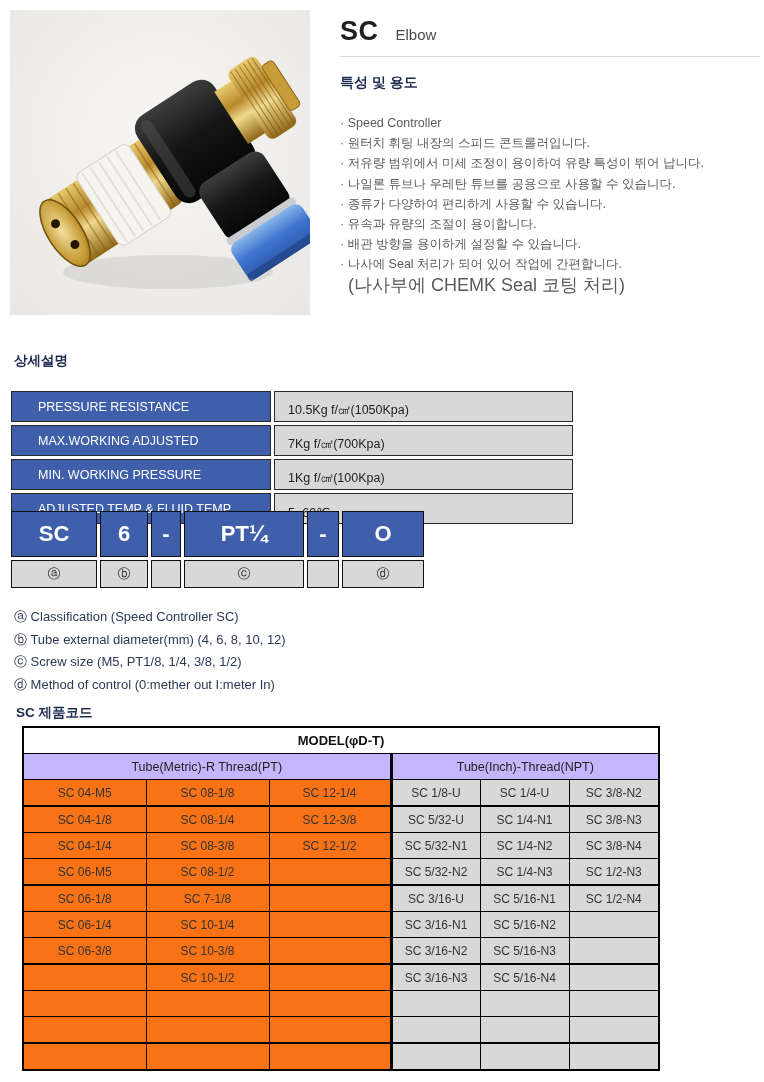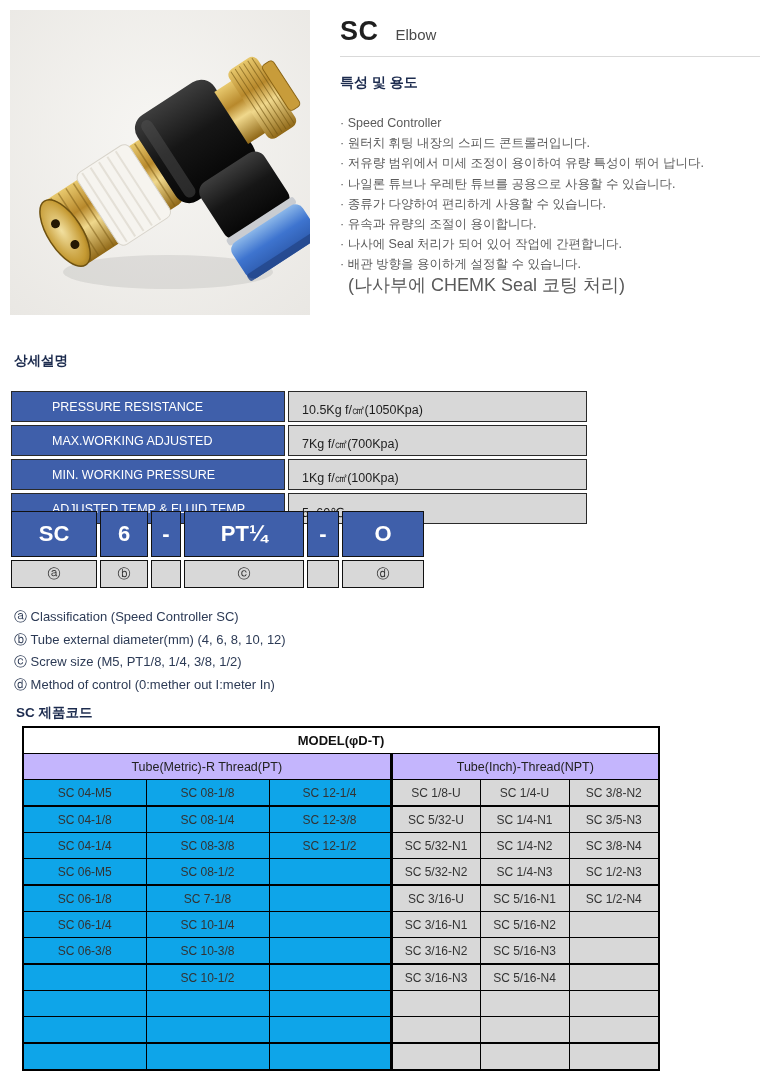--- a/index.html
+++ b/index.html
@@ -21,40 +21,40 @@
   .footnote{font-size:18px;color:#5a5a5a;line-height:20.2px;padding-left:8px;}
 
   
   .sec-heading{position:absolute;margin:0;font-size:13.5px;font-weight:bold;color:#1c2b4e;}
   #specs-heading{left:14px;top:352px;text-align:right;}
   #product-heading{left:16px;top:704px;}
 
   
   #spec-table{position:absolute;left:8px;top:388px;border-collapse:separate;border-spacing:3px;}
   #spec-table td{border:1px solid #2a2a2a;height:21px;}
-  .spec-label{width:232px;background:#3f5faa;color:#fff;font-size:12.5px;padding:0 0 0 40px;}
+  .spec-label{width:232px;background:#3f5faa;color:#fff;font-size:12.5px;padding:0 0 0 26px;}
   .spec-value{width:284px;background:#d8d8d8;color:#1d1d1d;font-size:12.5px;padding:8px 0 0 13px;}
 
   
   #model-table{position:absolute;left:8px;top:508px;border-collapse:separate;border-spacing:3px;text-align:center;}
   #model-table td{border:1px solid #111;}
   .code-seg{background:#3f5faa;color:#fff;font-size:22px;font-weight:bold;height:42px;}
   .code-label{background:#d8d8d8;color:#333;font-size:13px;height:24px;}
 
   
   #notes{position:absolute;left:14px;top:606px;font-size:13px;color:#2c3a55;line-height:22.5px;}
 
   
   #product-table{position:absolute;left:22px;top:726px;width:636px;border-collapse:collapse;
                  table-layout:fixed;font-size:12px;color:#333;border:2px solid #000;}
   #product-table th,#product-table td{border:1px solid #000;height:25px;text-align:center;padding:0;overflow:hidden;}
   .pt-title{font-weight:bold;font-size:13px;background:#fff;color:#111;}
   .pt-group{font-weight:normal;font-size:12.5px;background:#c4b5fd;color:#222;}
   .vthick{border-right:3px solid #000 !important;}
-  #product-table td.metric{background:#0ea5e9;}
+  #product-table td.metric{background:#f97316;}
   #product-table td.inch{background:#d8d8d8;}
   #product-table tr.thick th,#product-table tr.thick td{border-bottom:2px solid #000;}
 </style>
 </head>
 <body>
 
 <div class="page">
 
   <div class="photo">
     <svg width="300" height="305" viewBox="0 0 300 305" xmlns="http://www.w3.org/2000/svg">
@@ -140,22 +140,22 @@
     </div>
     <div class="divider"></div>
     <h3 class="feat-head">특성 및 용도</h3>
     <ul id="features">
         <li>Speed Controller</li>
         <li>원터치 휘팅 내장의 스피드 콘트롤러입니다.</li>
         <li>저유량 범위에서 미세 조정이 용이하여 유량 특성이 뛰어 납니다.</li>
         <li>나일론 튜브나 우레탄 튜브를 공용으로 사용할 수 있습니다.</li>
         <li>종류가 다양하여 편리하게 사용할 수 있습니다.</li>
         <li>유속과 유량의 조절이 용이합니다.</li>
+        <li>배관 방향을 용이하게 설정할 수 있습니다.</li>
         <li>나사에 Seal 처리가 되어 있어 작업에 간편합니다.</li>
-        <li>배관 방향을 용이하게 설정할 수 있습니다.</li>
       </ul>
     <div class="footnote">(나사부에 CHEMK Seal 코팅 처리)</div>
   </div>
 
   <h3 class="sec-heading" id="specs-heading">상세설명</h3>
   <table id="spec-table">
       <tbody id="spec-body">
         <tr>
           <td class="spec-label">PRESSURE RESISTANCE</td>
           <td class="spec-value">10.5Kg f/㎠(1050Kpa)</td>
@@ -237,21 +237,21 @@
           <td class="inch">SC 1/8-U</td>
           <td class="inch">SC 1/4-U</td>
           <td class="inch">SC 3/8-N2</td>
         </tr>
         <tr>
           <td class="metric">SC 04-1/8</td>
           <td class="metric">SC 08-1/4</td>
           <td class="metric vthick">SC 12-3/8</td>
           <td class="inch">SC 5/32-U</td>
           <td class="inch">SC 1/4-N1</td>
-          <td class="inch">SC 3/5-N3</td>
+          <td class="inch">SC 3/8-N3</td>
         </tr>
         <tr>
           <td class="metric">SC 04-1/4</td>
           <td class="metric">SC 08-3/8</td>
           <td class="metric vthick">SC 12-1/2</td>
           <td class="inch">SC 5/32-N1</td>
           <td class="inch">SC 1/4-N2</td>
           <td class="inch">SC 3/8-N4</td>
         </tr>
         <tr class="thick">

